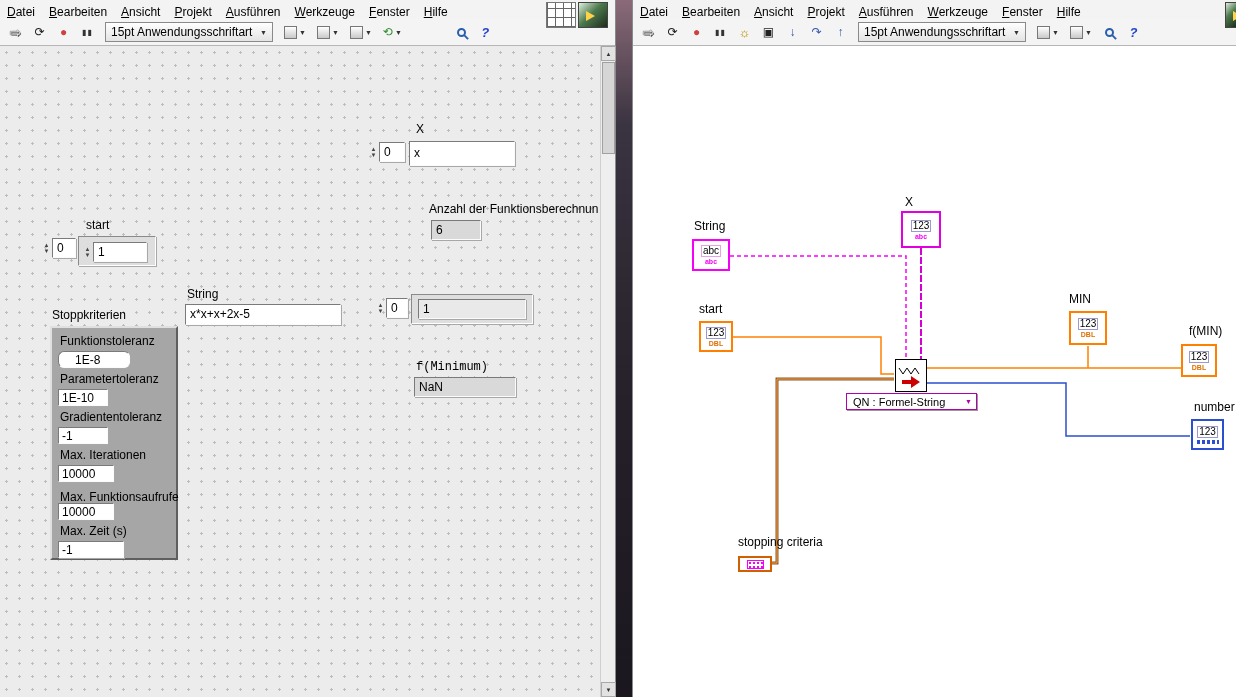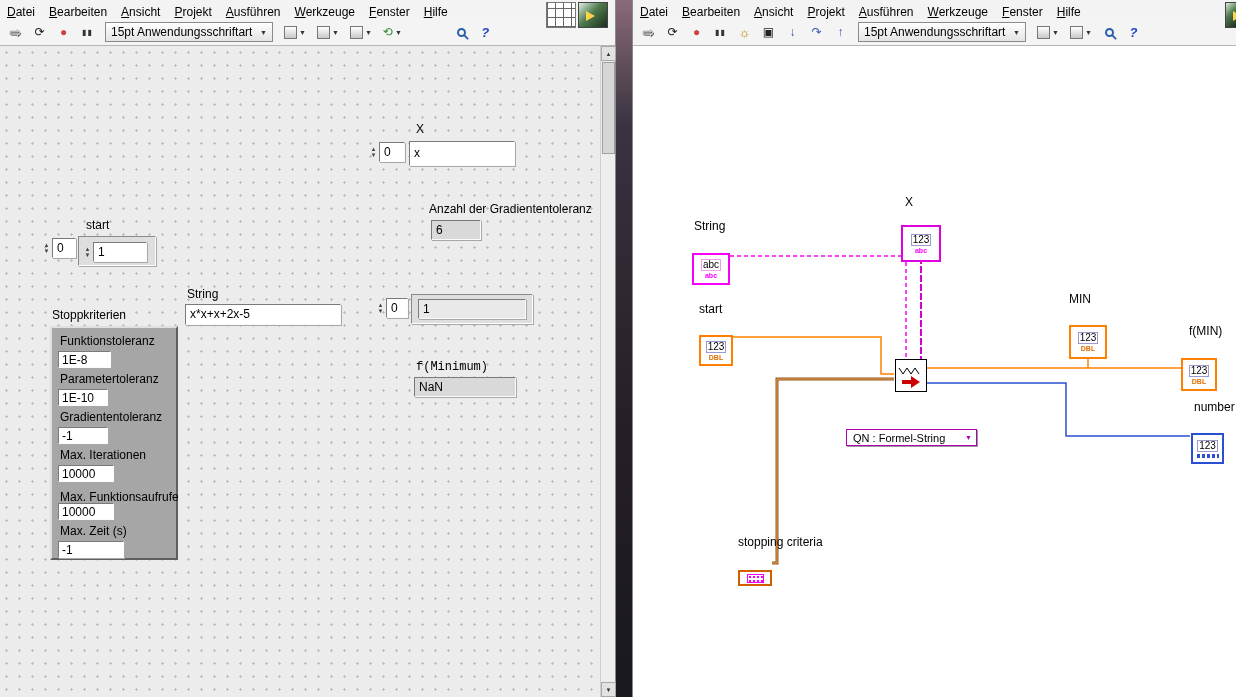--- a/index.html
+++ b/index.html
@@ -69,29 +69,29 @@
   .vscroll { position:absolute; left:600px; top:46px; width:15px; bottom:0; background:#eeeeee; border-left:1px solid #cfcfcf; }
   .sbtn { position:absolute; left:0; width:15px; height:15px; background:#e2e2e2; border:1px solid #a8a8a8;
           display:flex; align-items:center; justify-content:center; font-size:6px; color:#333; }
   .sthumb { position:absolute; left:1px; width:13px; background:#d6d6d6; border:1px solid #a0a0a0; }
 
   
   .bd-canvas { position:absolute; left:0; top:46px; right:0; bottom:0; background:#ffffff; }
   .wires { position:absolute; left:0; top:0; width:604px; height:697px; pointer-events:none; z-index:1; }
   .bd-label { position:absolute; font-size:12px; color:#000; z-index:2; white-space:nowrap; }
   .bdnode { position:absolute; background:#fff; border:2px solid; display:flex; flex-direction:column;
-            align-items:center; justify-content:center; z-index:2; line-height:1;margin-top:14px; }
+            align-items:center; justify-content:center; z-index:2; line-height:1; }
   .bdnode .g { font-size:10px; color:#000; border:1px solid #9a9ad0; padding:0 1px; background:#fff; }
   .bdnode .t { font-size:7px; font-weight:bold; margin-top:1px; }
   .t.pink { color:#F700F7; } .t.orange { color:#E07000; }
   .vi-node { position:absolute; background:#fff; border:1px solid #000; z-index:2;
              display:flex; align-items:center; justify-content:center; }
   .vi-dropdown { position:absolute; background:#fff; border:1px solid #b000b0; box-shadow:1px 1px 0 #999;
                  display:flex; align-items:center; justify-content:space-between; font-size:11px;
-                 padding:0 4px 0 6px; z-index:2;margin-top:36px; }
+                 padding:0 4px 0 6px; z-index:2; }
   .vi-dropdown .arr { color:#b000b0; font-size:7px; }
   .mini-cluster { width:17px; height:9px; border:1px solid #F700F7; background:
       radial-gradient(circle,#F700F7 1px, transparent 1px); background-size:4px 4px; }
   .type-strip { width:22px; height:4px; background:repeating-linear-gradient(90deg,#2A4FD0 0 3px,#fff 3px 5px); margin-top:2px; }
 </style>
 </head>
 <body>
 
 <div class="window" id="win-left">
 
@@ -173,21 +173,21 @@
   <div class="array-frame" style="left:78px;top:236px;width:78px;height:30px;">
     <div class="num-ctl" style="left:4px;top:5px;">
       <span class="spin">
           <span>▲</span>
           <span>▼</span>
         </span>
       <span class="field" style="width:54px;">1</span>
     </div>
   </div>
 
-  <div class="fp-label" style="left:429px;top:202px;">Anzahl der Gradiententoleranz</div>
+  <div class="fp-label" style="left:429px;top:202px;">Anzahl der Funktionsberechnun</div>
   <div class="field abs indicator" style="left:431px;top:220px;width:50px;height:20px;">6</div>
 
   <div class="fp-label" style="left:187px;top:287px;">String</div>
   <div class="field abs" style="left:185px;top:304px;width:156px;height:21px;">x*x+x+2x-5</div>
 
   <div class="fp-label" style="left:416px;top:278px;margin-top:36px;">Minimum</div>
   <div class="num-ctl" style="left:376px;top:298px;">
     <span class="spin">
         <span>▲</span>
         <span>▼</span>
@@ -197,21 +197,21 @@
   <div class="array-frame" style="left:411px;top:294px;width:122px;height:30px;">
     <div class="field abs" style="left:6px;top:4px;width:108px;height:20px;background:#e9e9e9;">1</div>
   </div>
 
   <div class="fp-label" style="left:416px;top:360px;font-family:Liberation Mono, monospace;">f(Minimum)</div>
   <div class="field abs indicator" style="left:414px;top:377px;width:102px;height:20px;">NaN</div>
 
   <div class="fp-label" style="left:52px;top:308px;">Stoppkriterien</div>
   <div class="cluster-box" style="left:50px;top:326px;width:128px;height:234px;">
     <div class="fp-label" style="left:8px;top:6px;">Funktionstoleranz</div>
-    <div class="field abs" style="left:6px;top:23px;width:53px;height:17px;padding:1px 3px;">1E-8</div>
+    <div class="field abs" style="left:6px;top:23px;width:72px;height:17px;padding:1px 16px;border-radius:6px;">1E-8</div>
     <div class="fp-label" style="left:8px;top:44px;">Parametertoleranz</div>
     <div class="field abs" style="left:6px;top:61px;width:50px;height:17px;padding:1px 3px;">1E-10</div>
     <div class="fp-label" style="left:8px;top:82px;text-align:right;">Gradiententoleranz</div>
     <div class="field abs" style="left:6px;top:99px;width:50px;height:17px;padding:1px 3px;">-1</div>
     <div class="fp-label" style="left:8px;top:120px;">Max. Iterationen</div>
     <div class="field abs" style="left:6px;top:137px;width:56px;height:17px;padding:1px 3px;">10000</div>
     <div class="fp-label" style="left:8px;top:162px;">Max. Funktionsaufrufe</div>
     <div class="field abs" style="left:6px;top:175px;width:56px;height:17px;padding:1px 3px;">10000</div>
     <div class="fp-label" style="left:8px;top:196px;">Max. Zeit (s)</div>
     <div class="field abs" style="left:6px;top:213px;width:66px;height:17px;padding:1px 3px;">-1</div>

